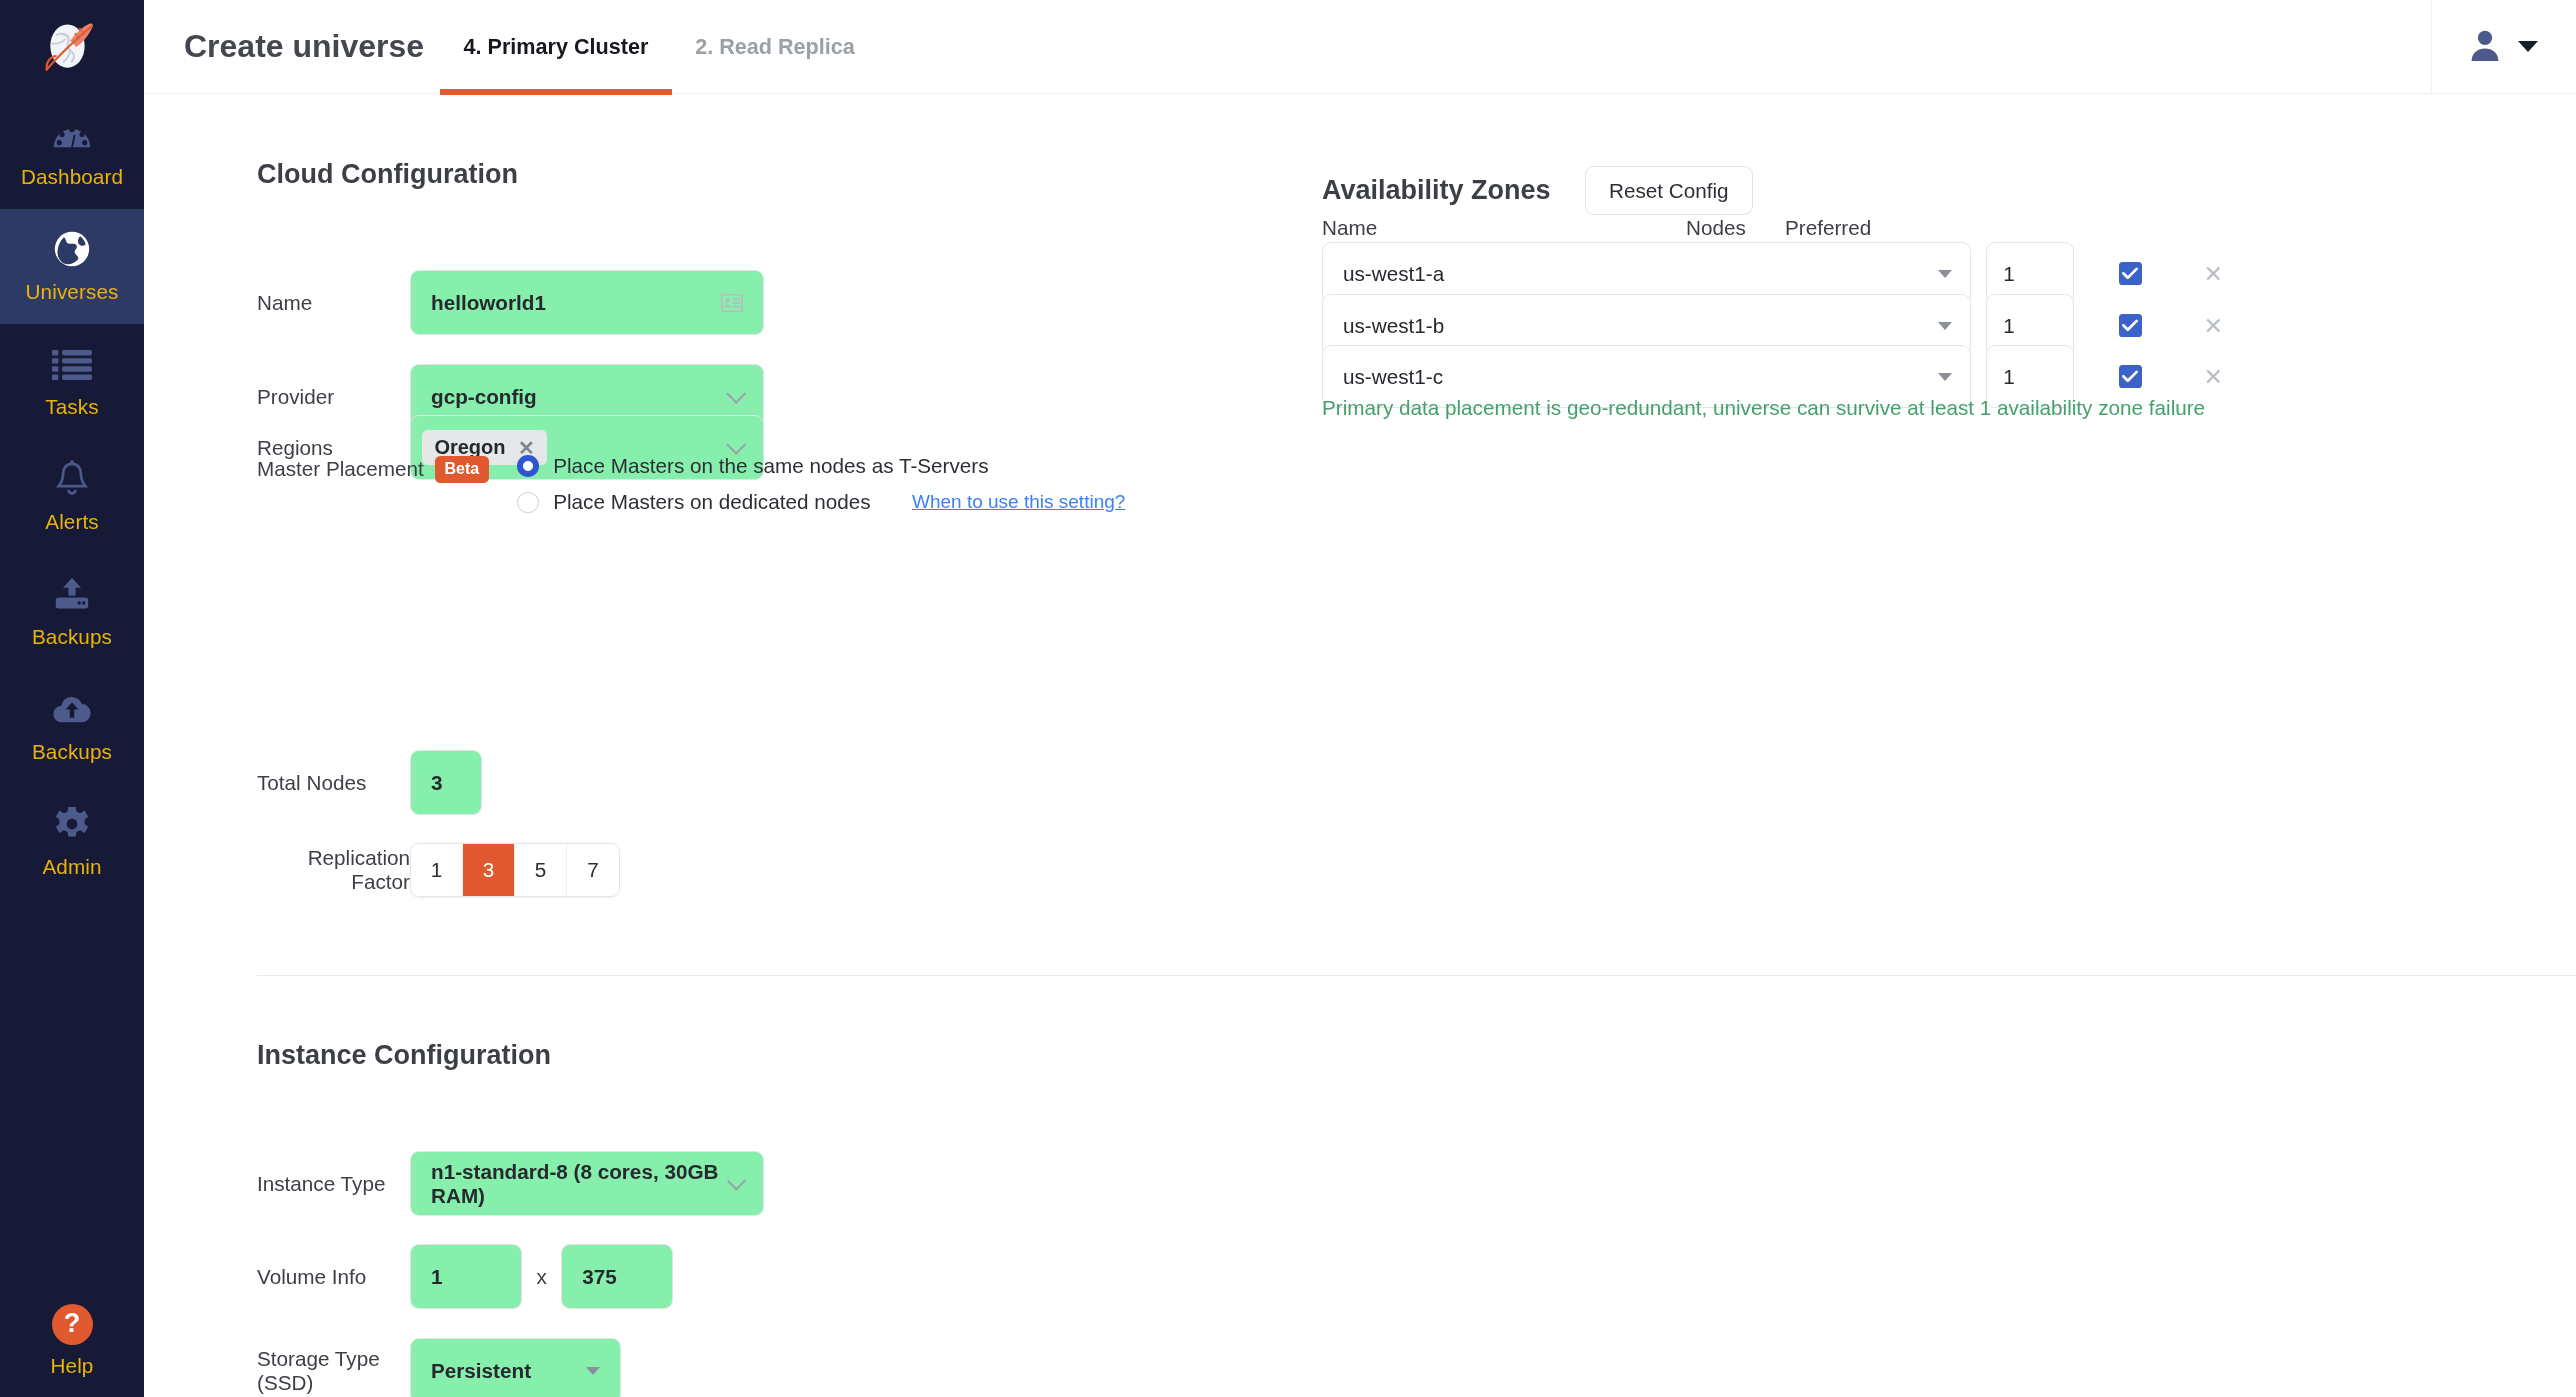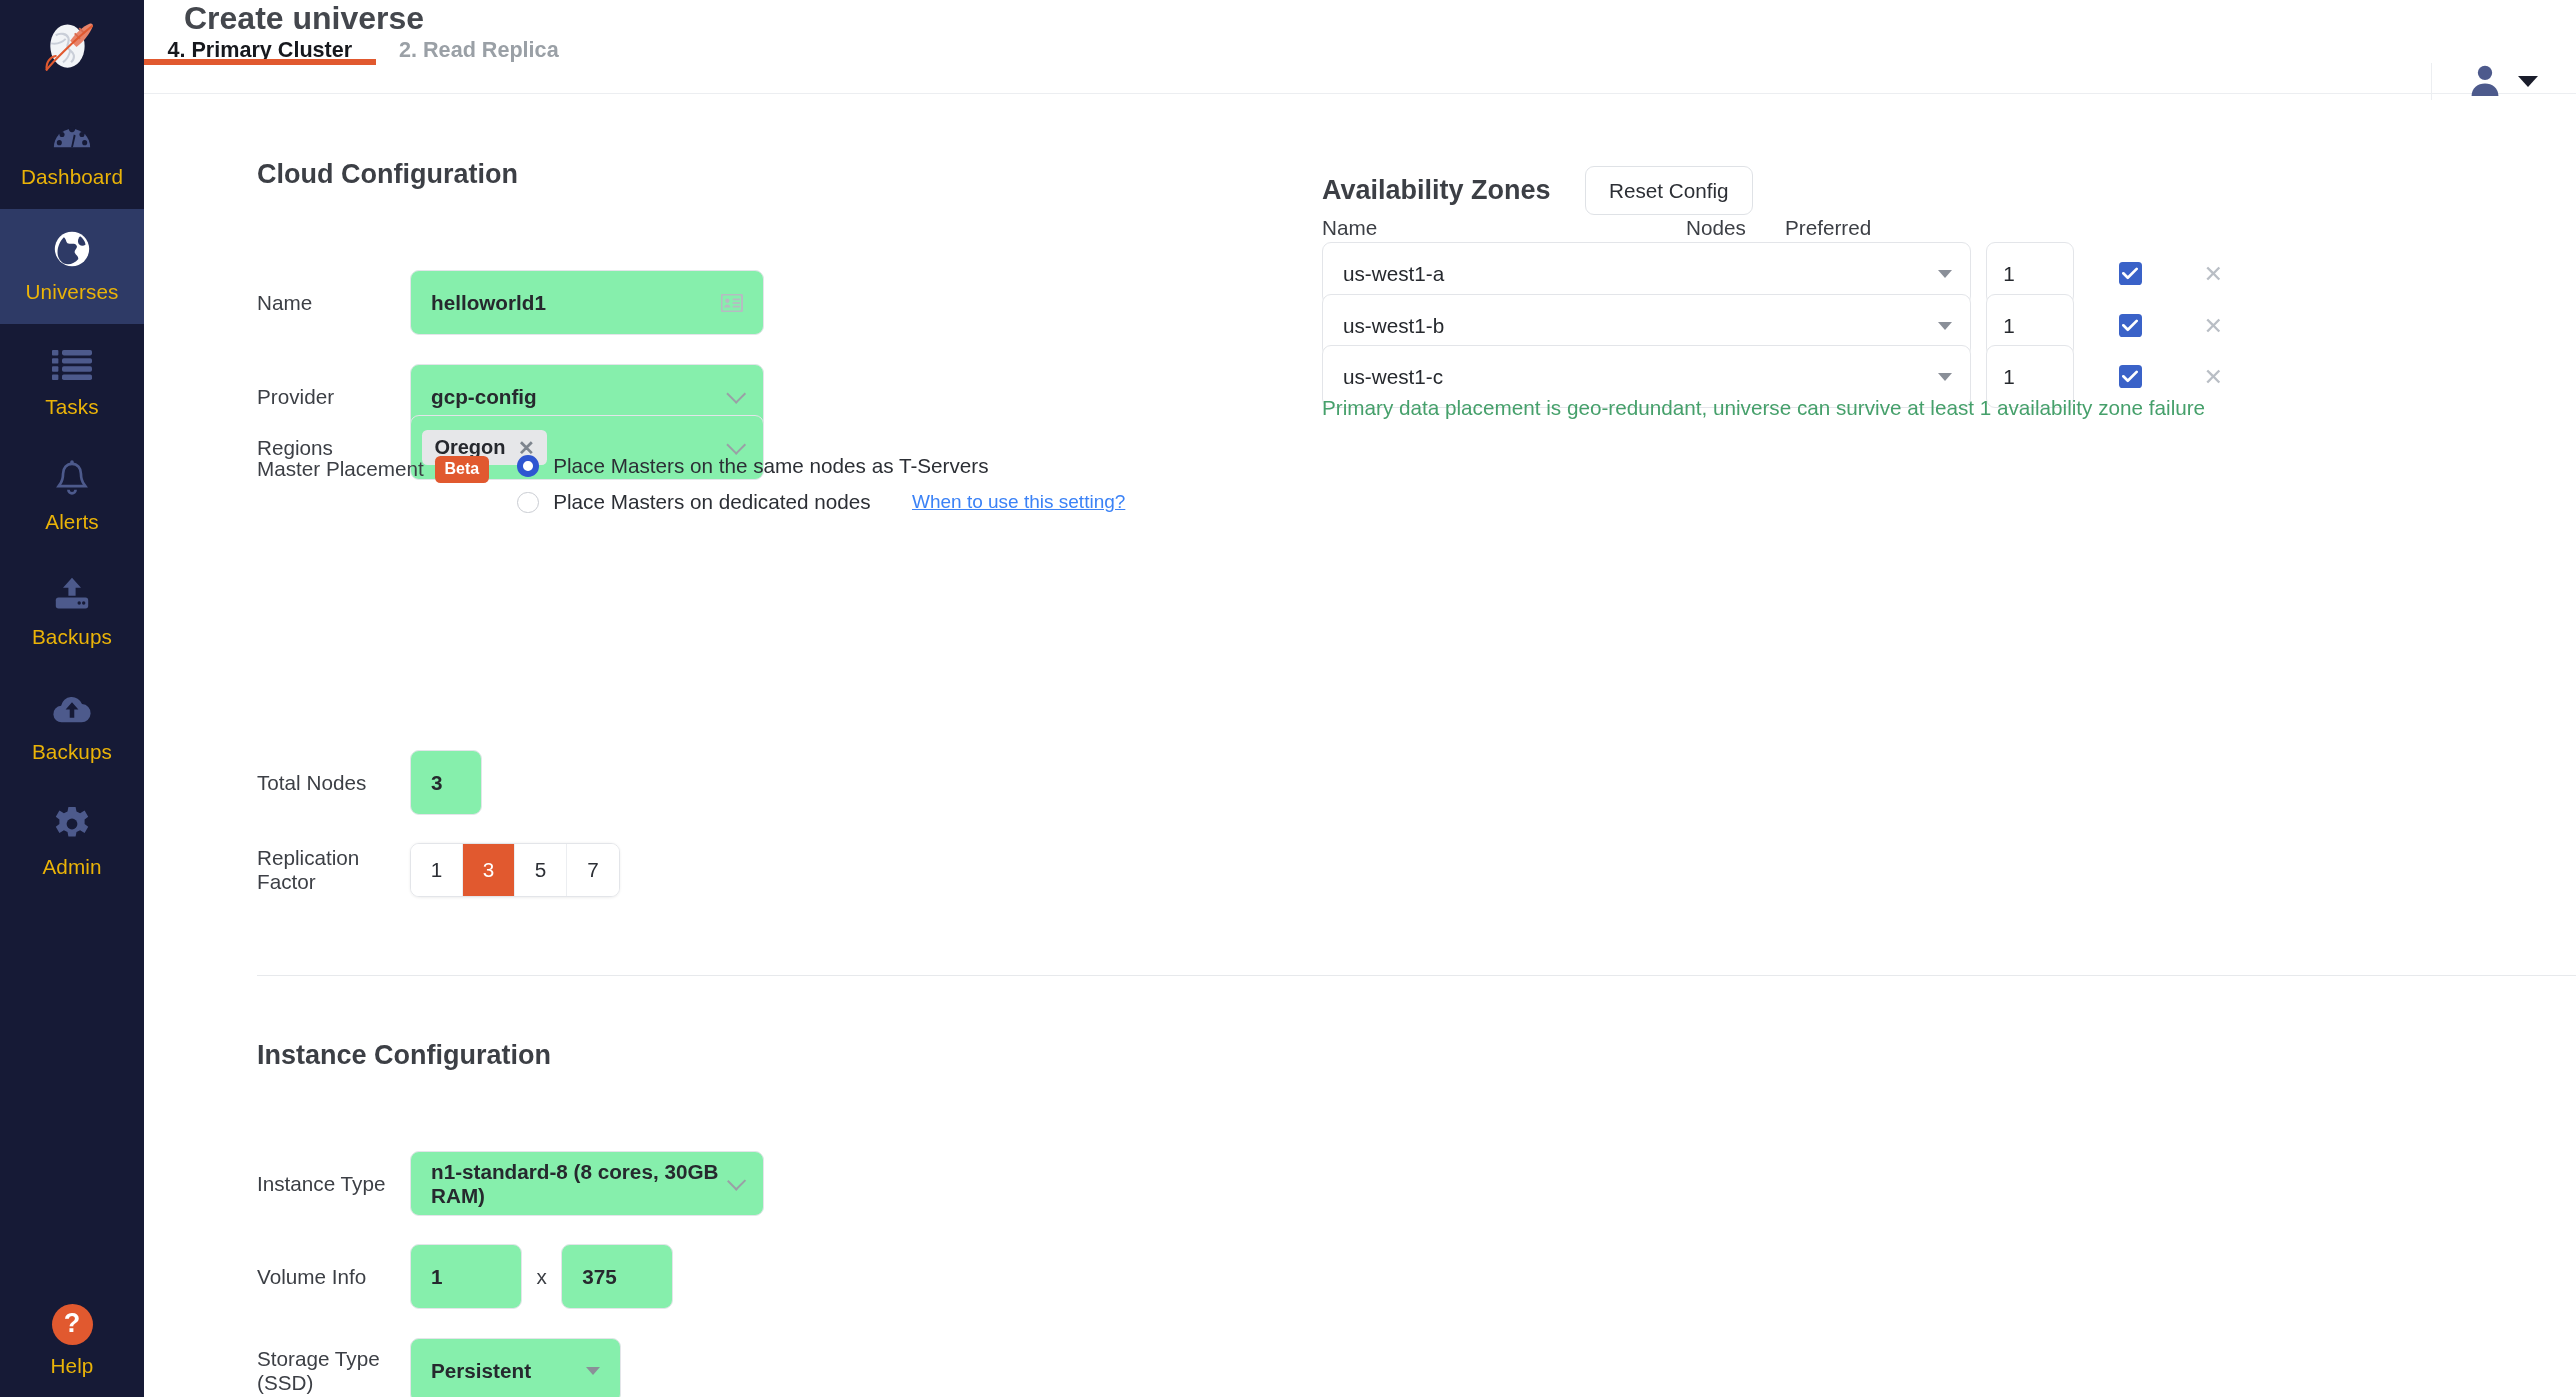--- a/index.html
+++ b/index.html
@@ -49,21 +49,21 @@
     padding-bottom: 2.7px;
   }
 
   
   .main { flex: 1; height: 1398px; display: flex; flex-direction: column; background:#fff; }
 
   .topbar {
     height: 94px; min-height: 94px; width: 100%;
     display: flex; align-items: stretch;
     border-bottom: 1.8px solid #eceef1;
-    background: #fff; position: relative; flex-direction: column;
+    background: #fff; position: relative;
   }
   .page-title {
     font-size: 32px; font-weight: bold; color: #44474d;
     display: flex; align-items: center; padding-left: 40px; padding-right: 16px;
     white-space: nowrap;
   }
   .tabs { display: flex; align-items: stretch; gap: 0; }
   .tab {
     display: flex; align-items: center; padding: 0 23.4px;
     font-size: 21.6px; font-weight: bold; color: #9aa0a6;
@@ -385,21 +385,21 @@
         </span>
       </div>
 
       <div class="frow" style="left:113px; top:656px;">
         <span class="flabel">Total Nodes</span>
         <span class="field ro" style="width:72px;height:65px;">
           <span>3</span>
         </span>
       </div>
 
-      <div class="frow" style="left:113px; top:749px;">
+      <div class="frow" style="left:113px; top:749px;text-align:right;">
         <span class="flabel">Replication Factor</span>
         <span class="rf-group">
           <span class="rf-btn">1</span>
           <span class="rf-btn on">3</span>
           <span class="rf-btn">5</span>
           <span class="rf-btn">7</span>
         </span>
       </div>
 
       <div class="divider" style="left:113px; top:881px; width:2319px;"></div>

